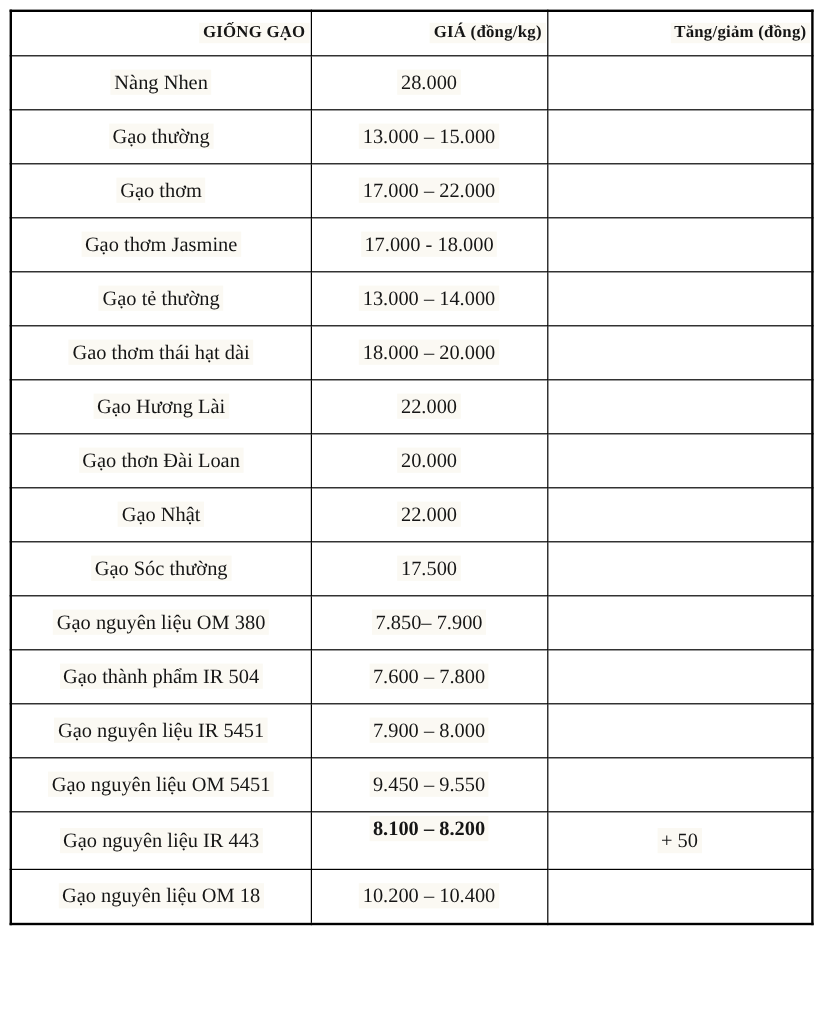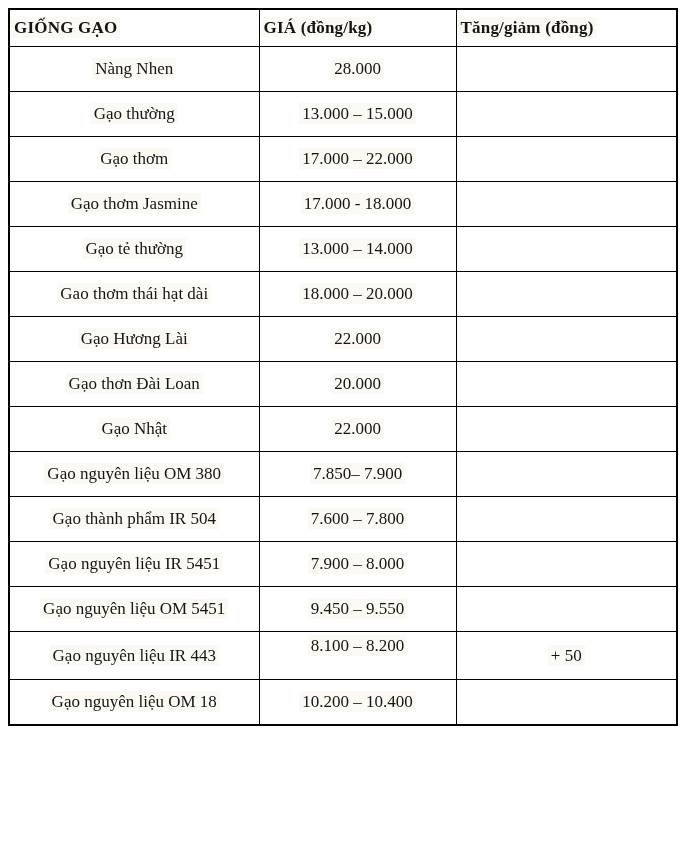--- a/index.html
+++ b/index.html
@@ -19,37 +19,38 @@
     table-layout: fixed;
     width: 668px;
     border: 2px solid #000;
   }
   table.price-table col.c1 { width: 250px; }
   table.price-table col.c2 { width: 197px; }
   table.price-table col.c3 { width: 221px; }
   table.price-table th {
     border: 1px solid #000;
     height: 34px;
-    text-align: left;
+    text-align: right;
     vertical-align: middle;
     font-weight: bold;
-    font-size: 17px;
+    font-size: 14px;
     letter-spacing: 0.2px;
   }
   table.price-table td {
     border: 1px solid #000;
     height: 42px;
     text-align: center;
     vertical-align: middle;
     font-size: 17px;
     margin-top: 48px;
   }
   table.price-table td.vtop {
     vertical-align: top;
     padding-top: 4px;
+    font-weight: bold;
   }
   .hl {
     background: #fbf9f3;
     padding: 1px 3px;
   }
 </style>
 </head>
 <body>
 
 <div class="page">
@@ -106,20 +107,25 @@
           <td><span class="hl">Gạo thơn Đài Loan</span></td>
           <td><span class="hl">20.000</span></td>
           <td></td>
         </tr>
         <tr>
           <td><span class="hl">Gạo Nhật</span></td>
           <td><span class="hl">22.000</span></td>
           <td></td>
         </tr>
         <tr>
+          <td><span class="hl">Gạo Sóc thường</span></td>
+          <td><span class="hl">17.500</span></td>
+          <td></td>
+        </tr>
+        <tr>
           <td><span class="hl">Gạo nguyên liệu OM 380</span></td>
           <td><span class="hl">7.850– 7.900</span></td>
           <td></td>
         </tr>
         <tr>
           <td><span class="hl">Gạo thành phẩm IR 504</span></td>
           <td><span class="hl">7.600 – 7.800</span></td>
           <td></td>
         </tr>
         <tr>

